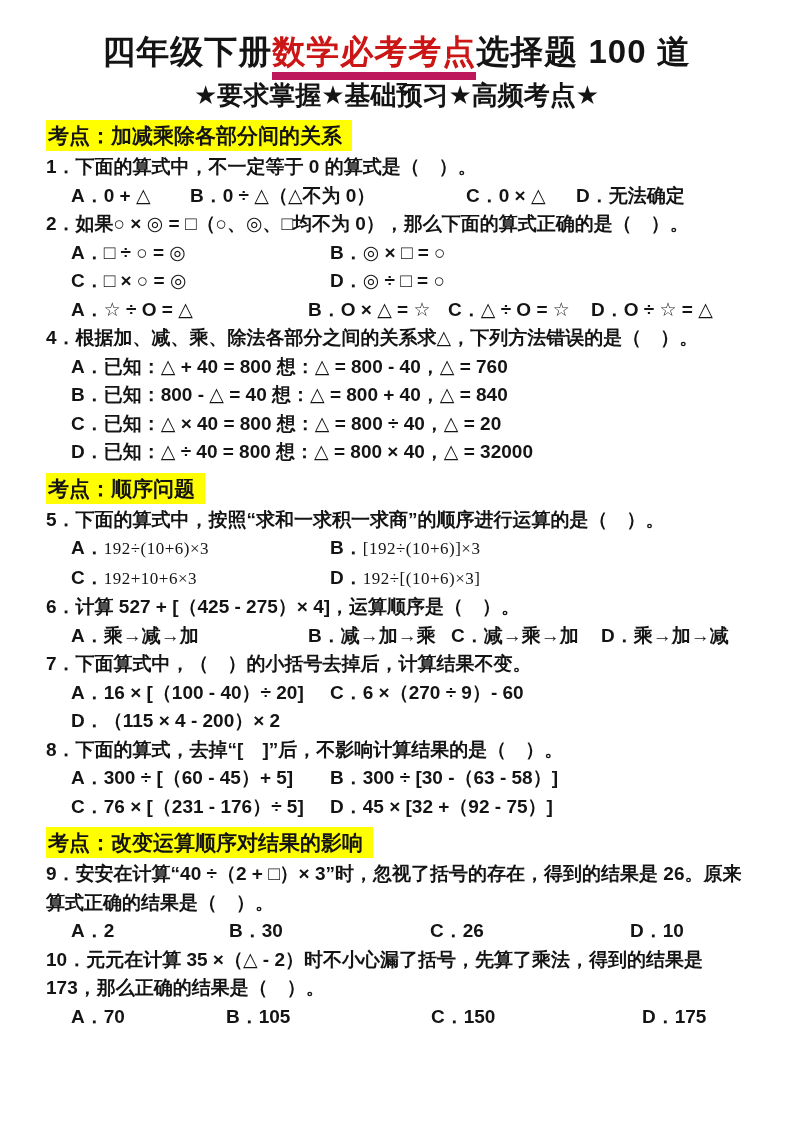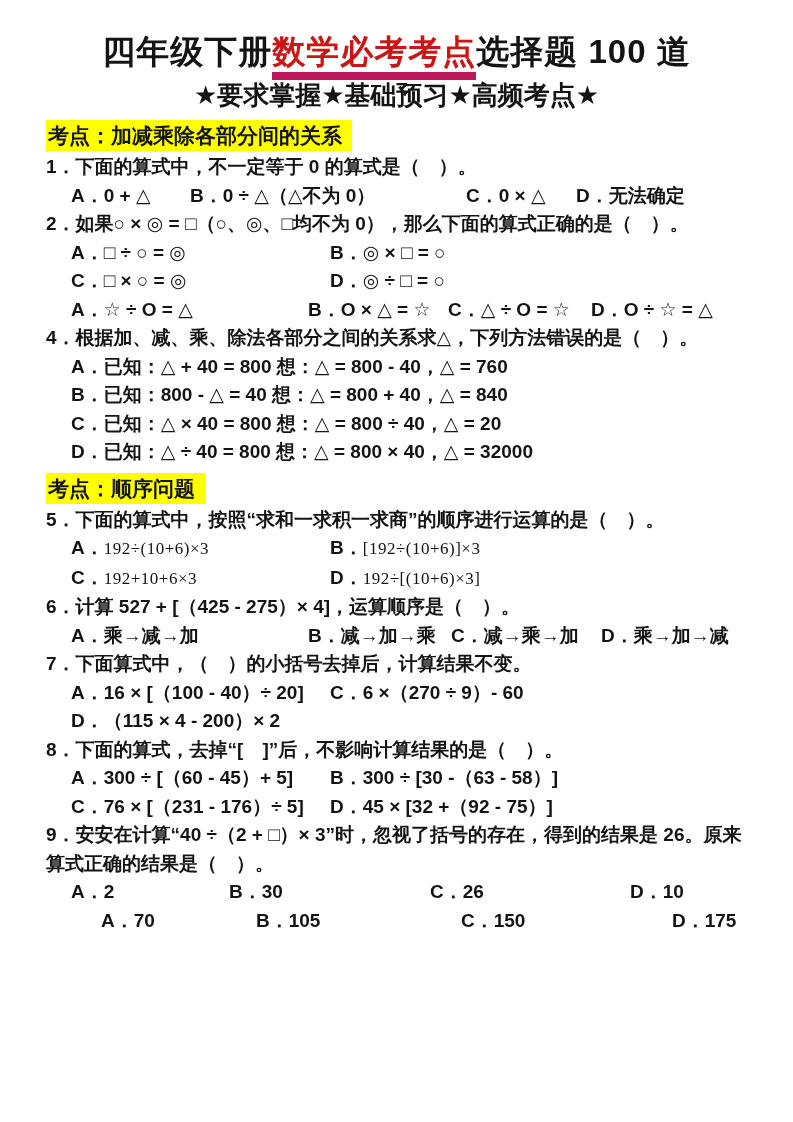--- a/index.html
+++ b/index.html
@@ -64,21 +64,21 @@
   .q3 .opt:nth-child(1){width:237px;}
   .q3 .opt:nth-child(2){width:140px;}
   .q3 .opt:nth-child(3){width:143px;}
   .q4 .opt{display:block;}
   .q6 .opt:nth-child(1){width:237px;}
   .q6 .opt:nth-child(2){width:143px;}
   .q6 .opt:nth-child(3){width:150px;}
   .q9 .opt:nth-child(1){width:158px;}
   .q9 .opt:nth-child(2){width:201px;}
   .q9 .opt:nth-child(3){width:200px;}
-  .q10 .opt:nth-child(1){width:155px;margin-left:30px;}
+  .q10 .opt:nth-child(1){width:155px;}
   .q10 .opt:nth-child(2){width:205px;}
   .q10 .opt:nth-child(3){width:211px;}
   
   .math .opt-text{
     font-family:"Liberation Serif","DejaVu Serif",serif;
     font-weight:400;
     font-size:17px;
     letter-spacing:0.5px;
   }
 </style>
@@ -164,28 +164,30 @@
       <div class="opts grid2">
         <span class="opt"><span class="opt-label">A．</span><span class="opt-text">300 ÷ [（60 - 45）+ 5]</span></span>
           <span class="opt"><span class="opt-label">B．</span><span class="opt-text">300 ÷ [30 -（63 - 58）]</span></span>
           <span class="opt"><span class="opt-label">C．</span><span class="opt-text">76 × [（231 - 176）÷ 5]</span></span>
           <span class="opt"><span class="opt-label">D．</span><span class="opt-text">45 × [32 +（92 - 75）]</span></span>
       </div>
     </div>
   </div>
 
   <div>
+    <div class="section-header">考点：改变运算顺序对结果的影响</div>
 
     <div class="question">
       <div class="stem">9．安安在计算“40 ÷（2 + □）× 3”时，忽视了括号的存在，得到的结果是 26。原来算式正确的结果是（　）。</div>
       <div class="opts q9">
         <span class="opt"><span class="opt-label">A．</span><span class="opt-text">2</span></span><span class="opt"><span class="opt-label">B．</span><span class="opt-text">30</span></span><span class="opt"><span class="opt-label">C．</span><span class="opt-text">26</span></span><span class="opt"><span class="opt-label">D．</span><span class="opt-text">10</span></span>
       </div>
     </div>
 
     <div class="question">
+      <div class="stem">10．元元在计算 35 ×（△ - 2）时不小心漏了括号，先算了乘法，得到的结果是 173，那么正确的结果是（　）。</div>
       <div class="opts q10">
         <span class="opt"><span class="opt-label">A．</span><span class="opt-text">70</span></span><span class="opt"><span class="opt-label">B．</span><span class="opt-text">105</span></span><span class="opt"><span class="opt-label">C．</span><span class="opt-text">150</span></span><span class="opt"><span class="opt-label">D．</span><span class="opt-text">175</span></span>
       </div>
     </div>
   </div>
 
 </div>
 
 </body></html>

